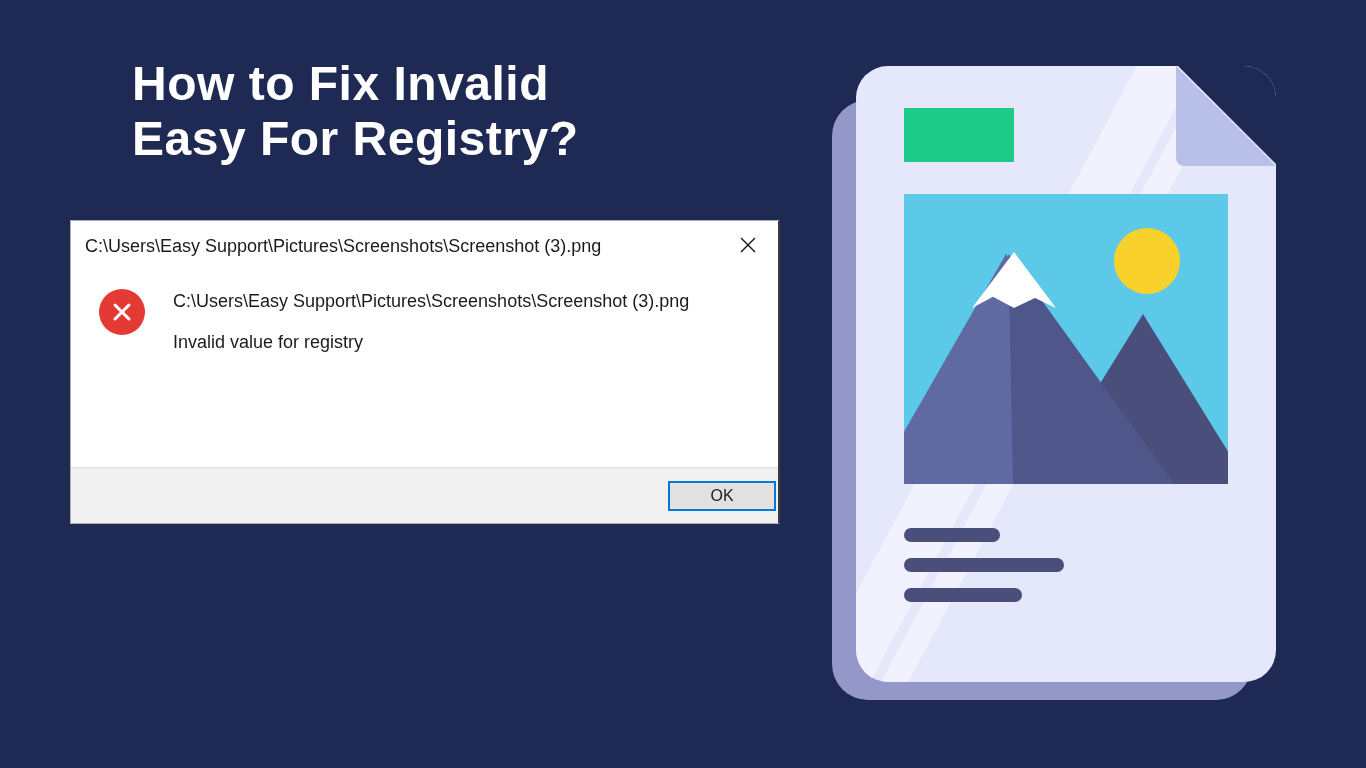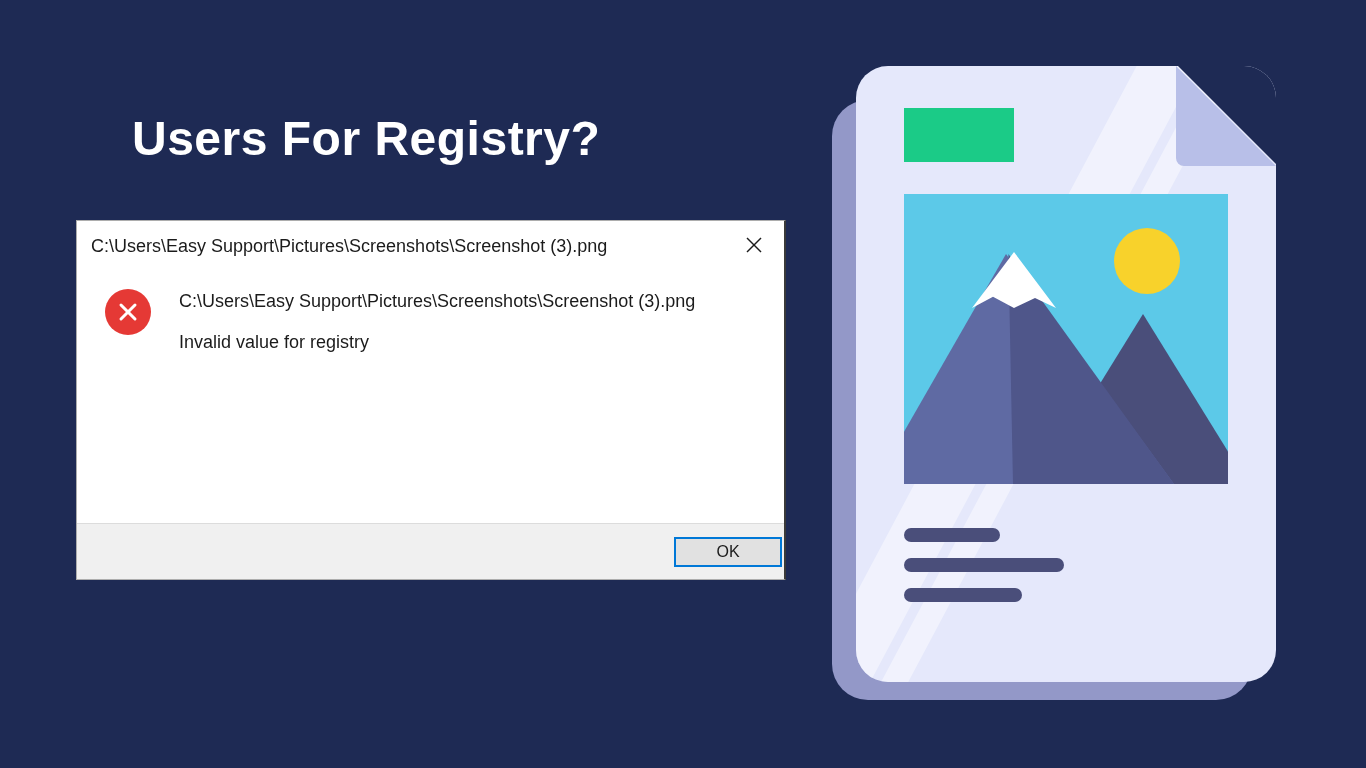--- a/index.html
+++ b/index.html
@@ -17,23 +17,23 @@
       left: 132px;
       color: #ffffff;
       font-size: 48px;
       font-weight: 800;
       line-height: 1.15;
       letter-spacing: 0.5px;
     }
     .dialog {
       position: absolute;
       top: 220px;
-      left: 76px;
+      left: 70px;
       width: 710px;
-      height: 360px;
+      height: 304px;
       background: #ffffff;
       border: 1px solid #adadad;
       border-right: 2px solid #3a3a3a;
     }
     .dialog-titlebar {
       display: flex;
       align-items: center;
       justify-content: space-between;
       padding: 10px 8px 8px 14px;
     }
@@ -224,22 +224,22 @@
     }
     .line { position: absolute; height: 14px; background: #4a4e7a; border-radius: 8px; left: 48px; }
     .l1 { top: 462px; width: 96px; }
     .l2 { top: 492px; width: 160px; }
     .l3 { top: 522px; width: 118px; }
   </style>
 </head>
 <body>
 
 <h1 class="title">
-  <br>
-  <span>Users For Registry?</span>
+  <span>How to Fix Invalid</span><br>
+  <span>Easy For Registry?</span>
 </h1>
 
 <div class="dialog">
   <div class="dialog-titlebar">
     <div class="dialog-title">C:\Users\Easy Support\Pictures\Screenshots\Screenshot (3).png</div>
     <button class="close-btn">
       <span>
         <svg viewBox="0 0 16 16">
             <line x1="1" y1="1" x2="15" y2="15" stroke="#1b1b1b" stroke-width="1.4"></line>
             <line x1="15" y1="1" x2="1" y2="15" stroke="#1b1b1b" stroke-width="1.4"></line>

